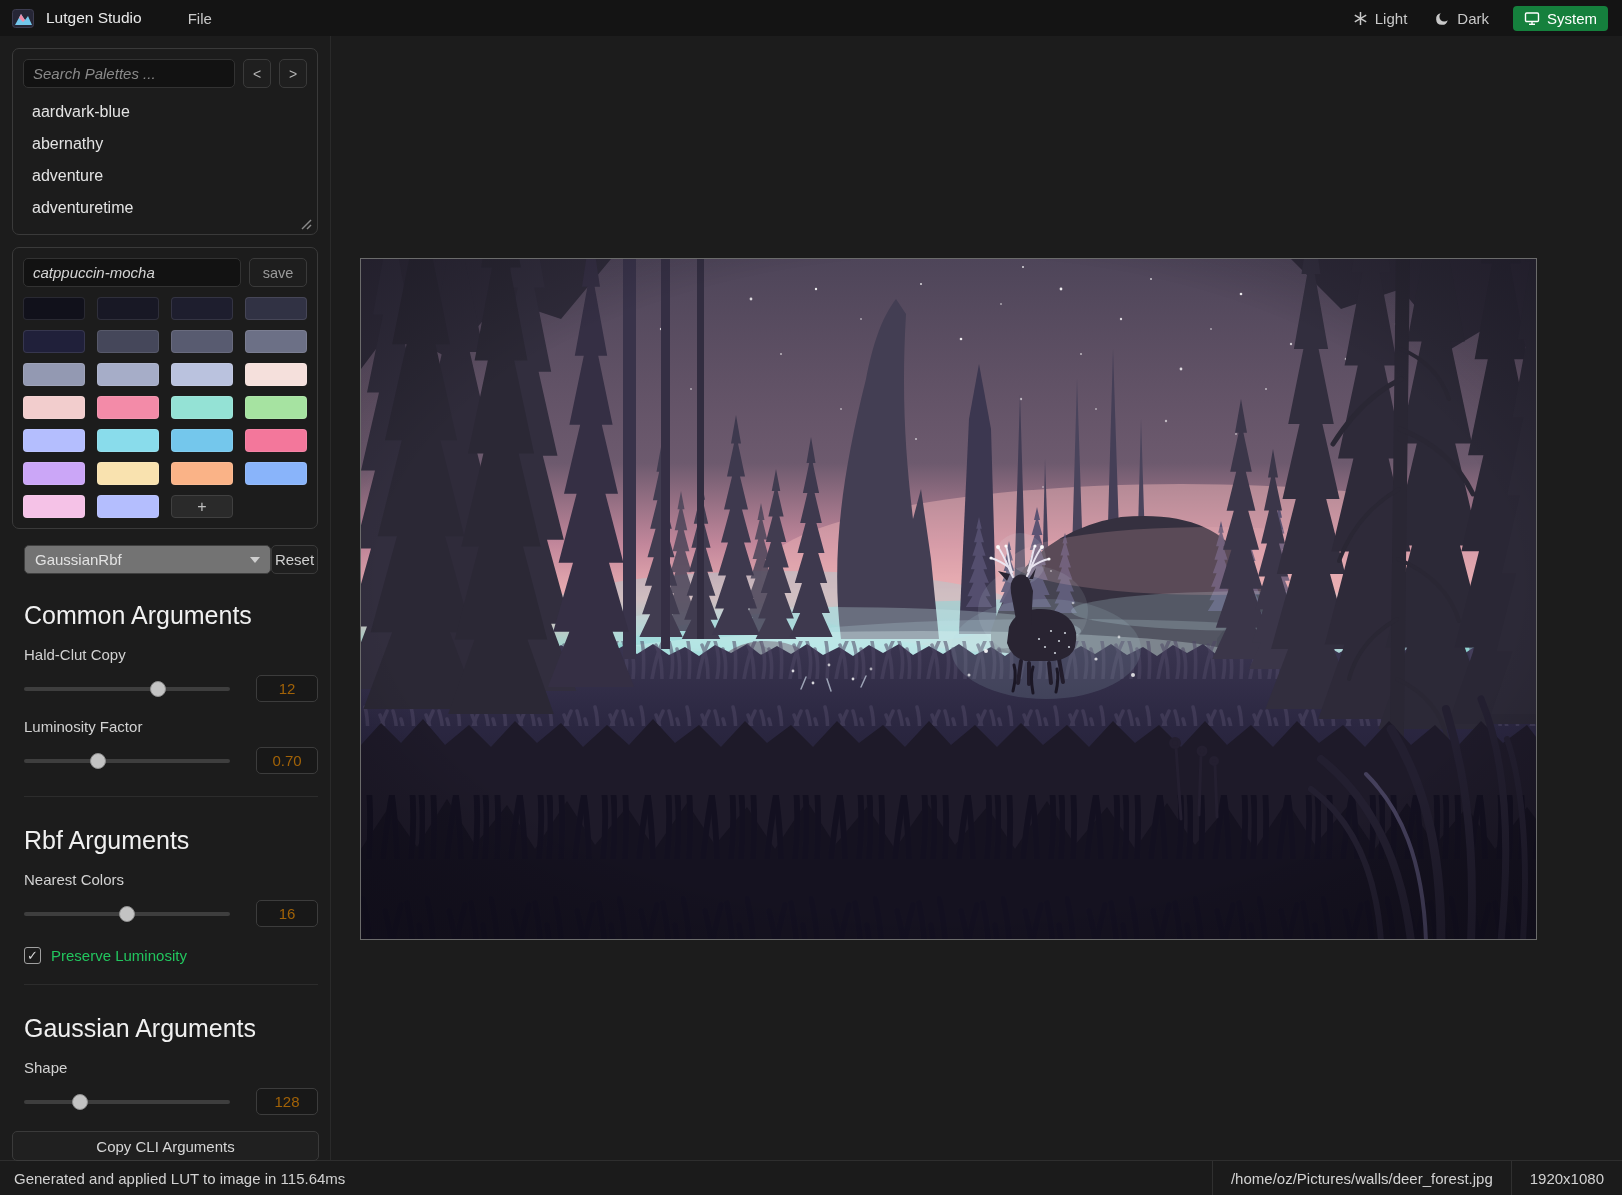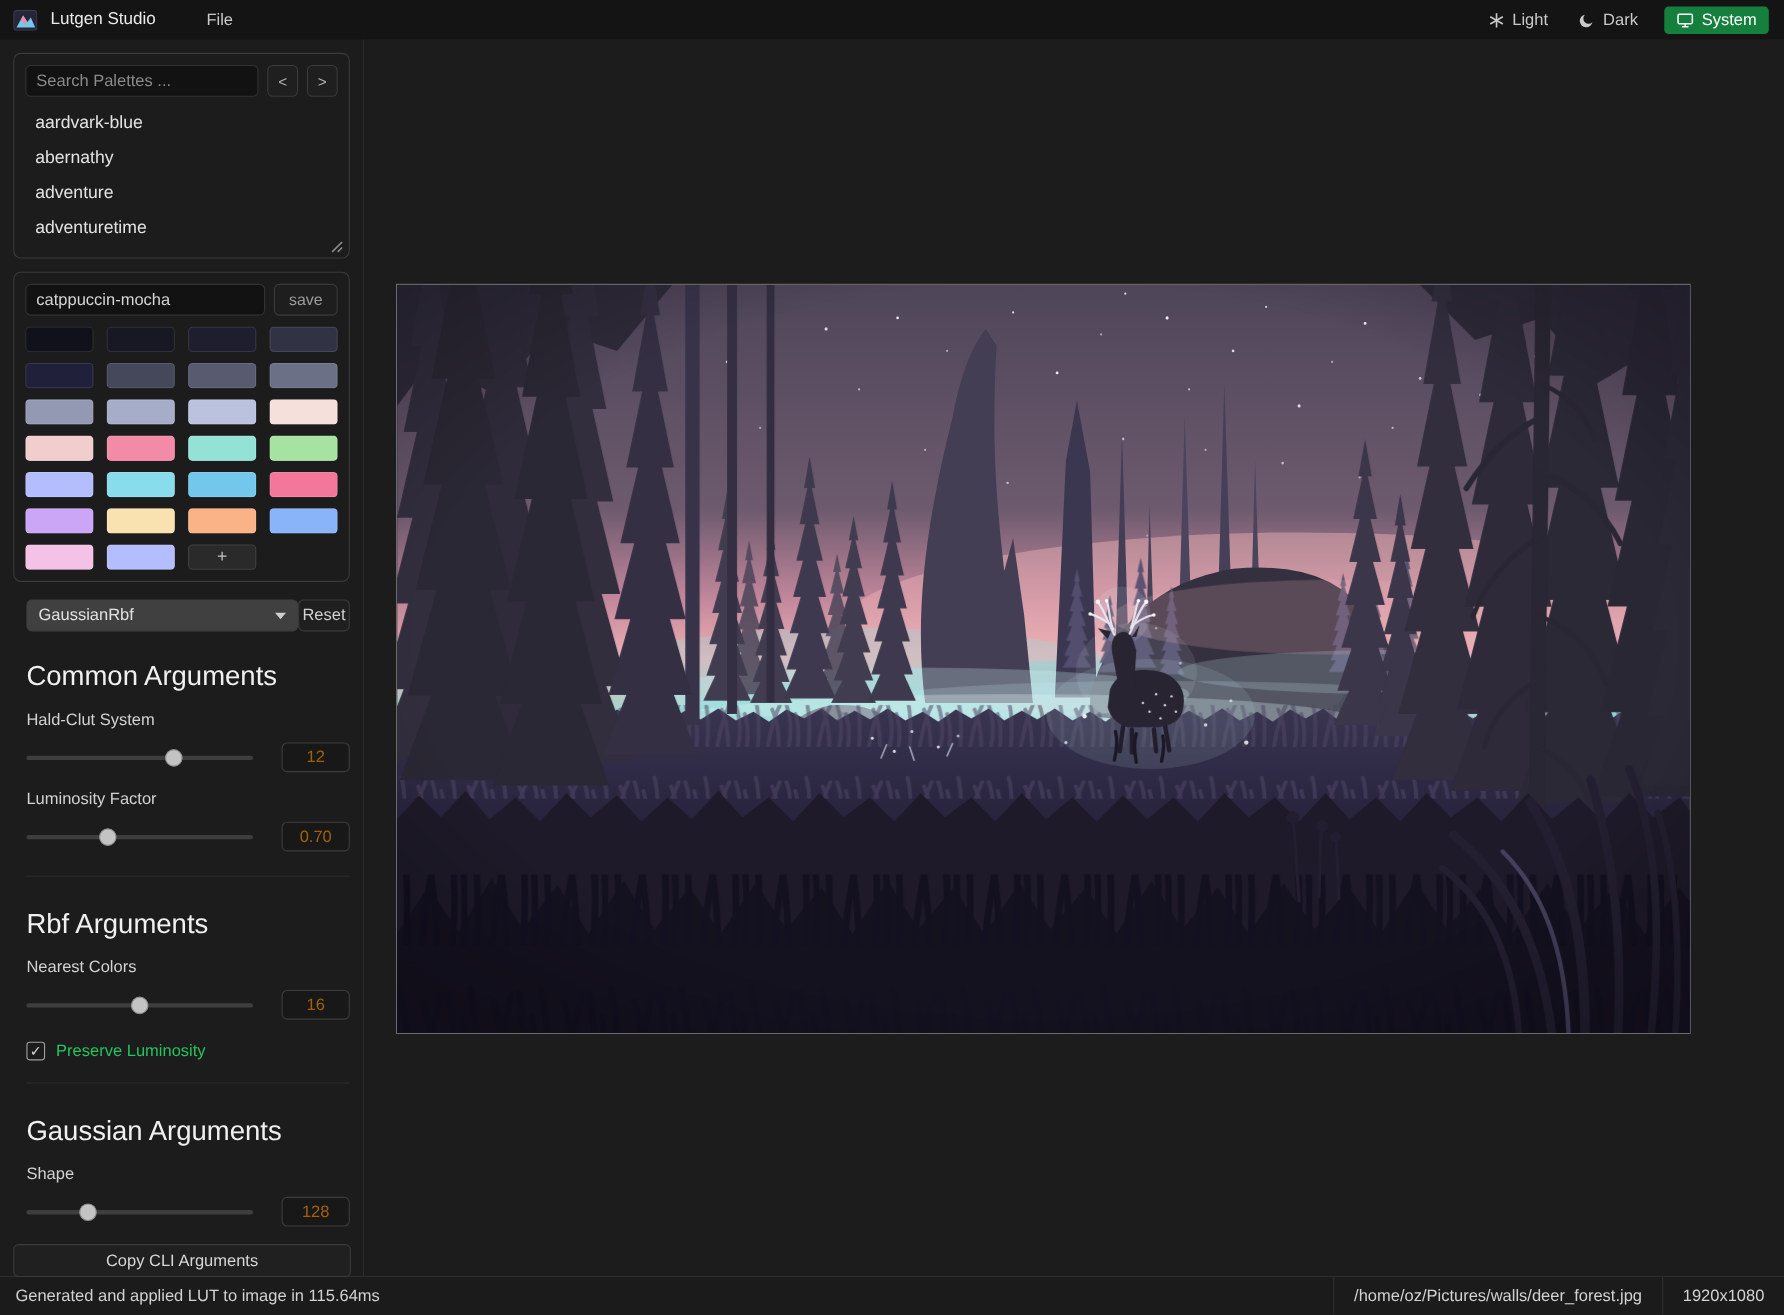--- a/index.html
+++ b/index.html
@@ -18,37 +18,37 @@
   
   .content { display:flex; height:1124px; }
   .sidebar { width:331px; border-right:1px solid #2a2a2a; padding:12px 12px 10px 12px; display:flex; flex-direction:column; }
   .main { flex:1; position:relative; background:#1c1c1c; }
 
   
   .panel { border:1px solid #3a3a3a; border-radius:7px; padding:10px; position:relative; background:#1c1c1c; }
   .panel + .panel { margin-top:12px; }
 
   .search-row, .editor-row { display:flex; gap:8px; }
-  input[type="text"] { flex:1; height:29px; background:#121212; border:1px solid #323232; border-radius:5px; color:#d5d5d5; font-size:15px; padding:0 9px; font-family:inherit; min-width:0; }
+  input[type="text"] { flex:1; height:29px; background:#121212; border:1px solid #323232; border-radius:5px; color:#d5d5d5; font-size:15px; padding:0 9px; font-family:inherit; min-width:0;font-style:italic; }
   input[type="text"]::placeholder { color:#8a8a8a; }
   .sq-btn { width:28px; height:29px; background:#1f1f1f; border:1px solid #3a3a3a; border-radius:5px; color:#b5b5b5; font-size:14px; font-family:inherit; }
   .save-btn { width:58px; height:29px; background:#1e1e1e; border:1px solid #3a3a3a; border-radius:5px; color:#9a9a9a; font-size:14.5px; font-family:inherit; }
 
   .palette-list { list-style:none; margin-top:8px; }
   .palette-list li { height:32px; line-height:32px; font-size:16px; color:#e3e3e3; padding-left:9px; border-radius:4px; }
   .resize-handle { position:absolute; right:5px; bottom:4px; width:14px; height:14px; }
 
   .swatch-grid { margin-top:10px; display:grid; grid-template-columns:repeat(4,1fr); column-gap:12px; row-gap:10px; }
   .swatch { height:23px; border-radius:4px; border:1px solid rgba(255,255,255,0.10); }
   .add-swatch { background:#2a2a2a; border:1px solid #404040; color:#c0c0c0; font-size:16px; line-height:20px; font-family:inherit; }
 
   
   .controls { flex:1; display:flex; flex-direction:column; margin-top:16px; padding-left:12px; }
   .algo-row { display:flex; align-items:center; }
-  .dropdown { width:252px; height:29px; background:#404040; border:1px solid #3f3f3f; border-radius:5px; display:flex; align-items:center; padding:0 10px; font-size:15px; color:#e2e2e2; }
+  .dropdown { width:252px; height:29px; background:#737373; border:1px solid #3f3f3f; border-radius:5px; display:flex; align-items:center; padding:0 10px; font-size:15px; color:#e2e2e2; }
   .caret { margin-left:auto; width:0; height:0; border-left:5px solid transparent; border-right:5px solid transparent; border-top:6px solid #cfcfcf; }
   .reset-btn { margin-left:auto; width:48px; height:29px; background:#1f1f1f; border:1px solid #3a3a3a; border-radius:5px; color:#d0d0d0; font-size:15px; font-family:inherit; }
 
   h2 { font-size:25px; font-weight:400; color:#f0f0f0; margin:27px 0 16px 0; }
   .ctl-label { font-size:15px; color:#d2d2d2; margin-bottom:12px; display:block; }
   .slider-row { display:flex; align-items:center; margin-bottom:16px; }
   .slider { position:relative; width:206px; height:18px; }
   .slider .track { position:absolute; left:0; right:0; top:7px; height:4px; background:#3e3e3e; border-radius:2px; }
   .slider .thumb { position:absolute; top:1px; width:16px; height:16px; border-radius:50%; background:#c3c3c3; border:1px solid #8f8f8f; transform:translateX(-50%); }
   .value-box { margin-left:auto; width:62px; height:27px; line-height:25px; text-align:center; background:#181818; border:1px solid #3c3c3c; border-radius:5px; font-size:15px; color:#a16207; }
@@ -181,21 +181,21 @@
       <div class="algo-row">
         <div class="dropdown">
           <span>GaussianRbf</span>
           <span class="caret"></span>
         </div>
         <button class="reset-btn">Reset</button>
       </div>
 
       <h2>Common Arguments</h2>
 
-      <label class="ctl-label">Hald-Clut System</label>
+      <label class="ctl-label">Hald-Clut Copy</label>
       <div class="slider-row">
         <div class="slider">
             <div class="track"></div>
             <div class="thumb" style="left: 65%;"></div>
           </div>
         <div class="value-box">12</div>
       </div>
 
       <label class="ctl-label">Luminosity Factor</label>
       <div class="slider-row">

